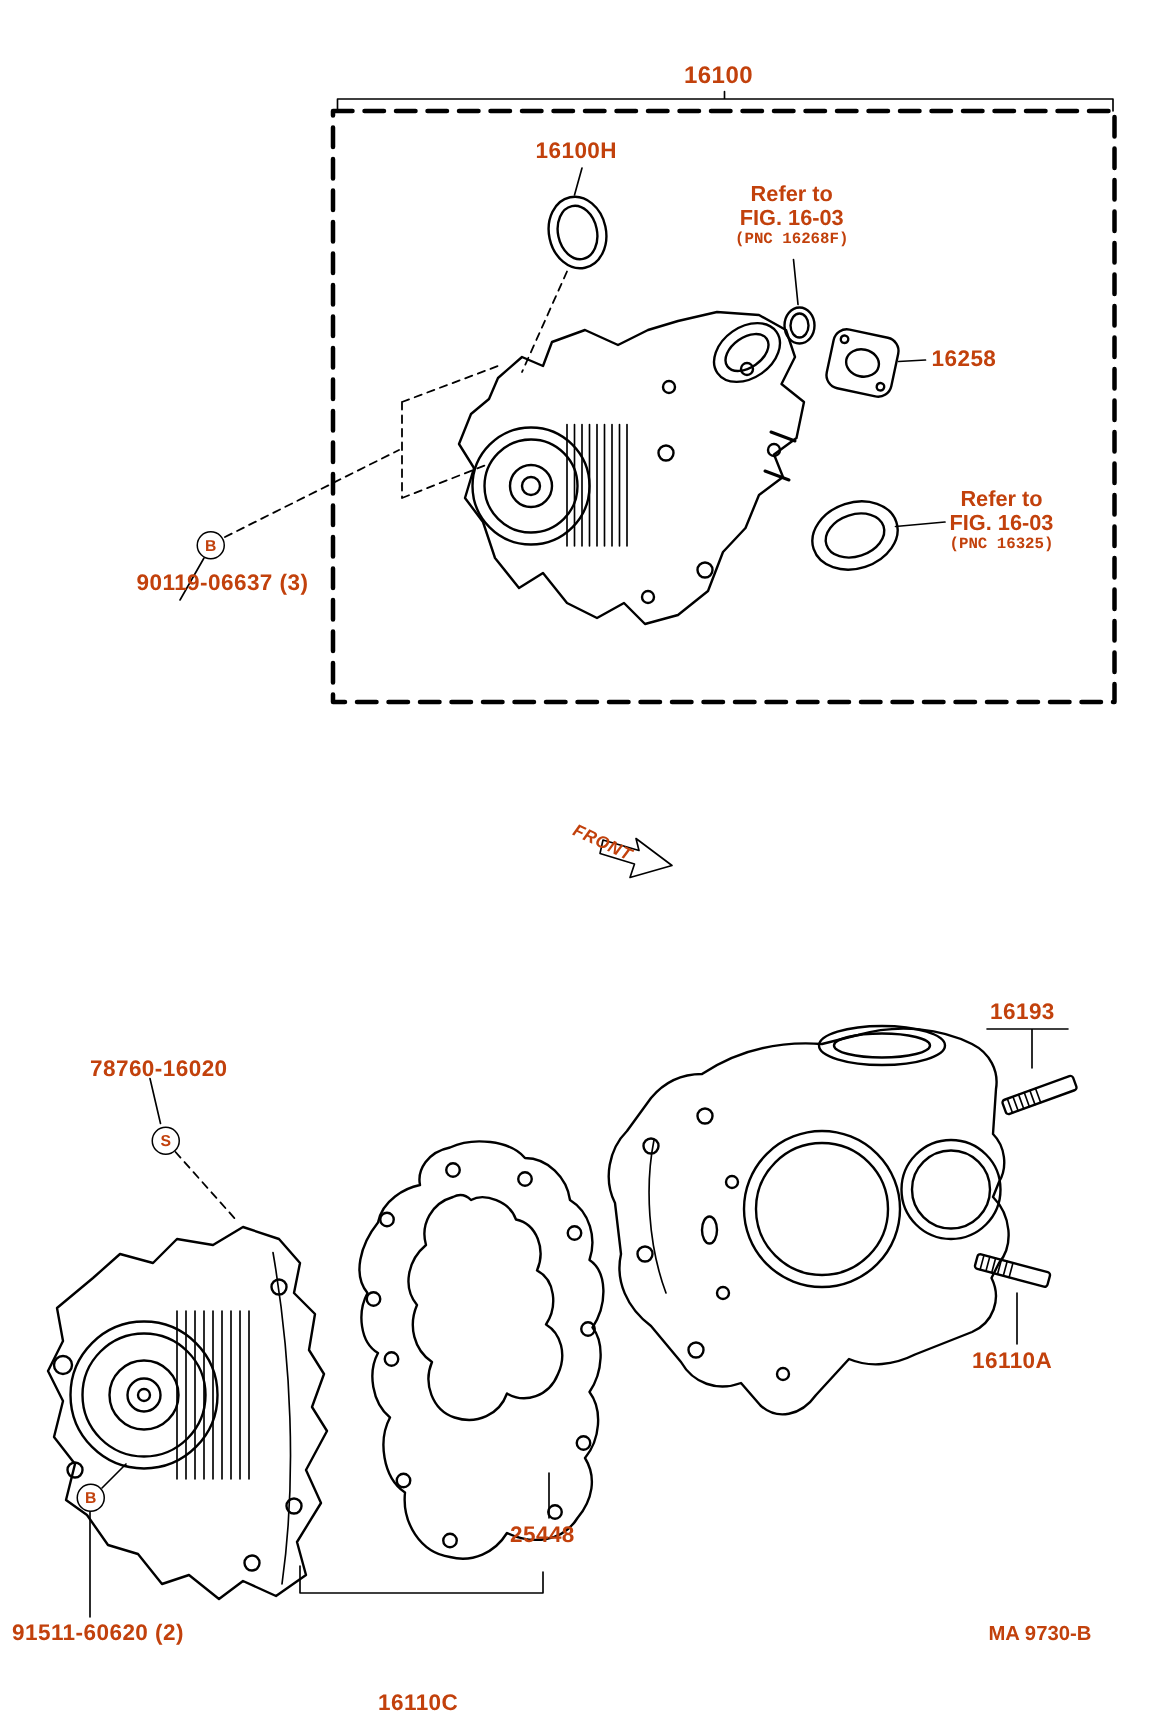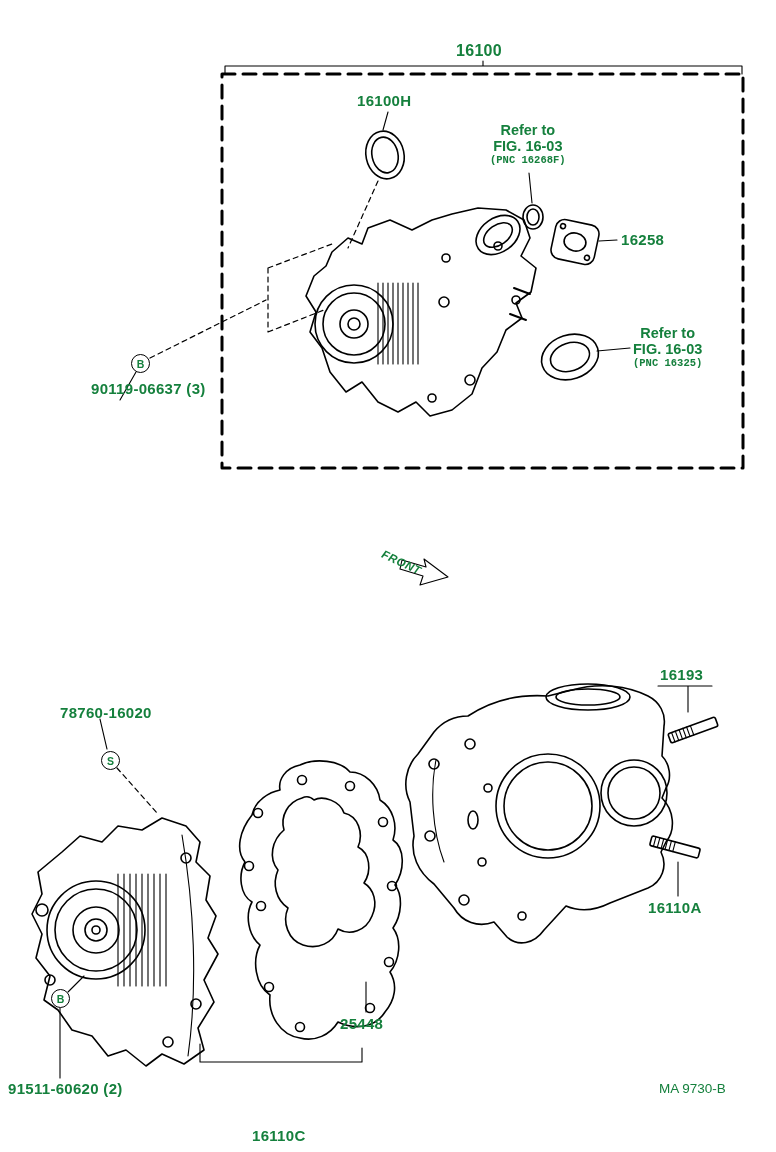--- a/index.html
+++ b/index.html
@@ -1,33 +1,33 @@
 <!DOCTYPE html>
 <html><head>
 <meta charset="utf-8">
 <style>
   html,body{margin:0;padding:0;background:#fff;}
   #canvas{position:relative;width:776px;height:1152px;background:#ffffff;overflow:hidden;
-          font-family:"Liberation Sans",sans-serif;color:#15803d;}
+          font-family:"Liberation Sans",sans-serif;color:#c2410c;}
   svg{position:absolute;left:0;top:0;}
   svg *{stroke:#000;fill:none;stroke-width:1.6;stroke-linecap:round;stroke-linejoin:round;}
   svg .thin{stroke-width:1.1}
   svg .dash{stroke-dasharray:5 4;stroke-width:1.2}
   svg .boxdash{stroke-dasharray:13 8;stroke-width:3}
   svg .thick{stroke-width:2}
   .lbl{position:absolute;font-weight:bold;font-size:15px;white-space:nowrap;letter-spacing:.3px;}
   .lbl.big{font-size:16px;}
   .sym{position:absolute;width:17px;height:17px;border:1.7px solid #000;border-radius:50%;
        display:flex;align-items:center;justify-content:center;
        font-weight:bold;font-size:10.5px;background:#fff;}
   .refer{position:absolute;font-weight:bold;font-size:14.5px;line-height:16px;white-space:nowrap;text-align:center;}
   .refer .pnc{font-size:10.5px;line-height:12px;font-family:Liberation Mono, monospace;}
   .front{position:absolute;left:385px;top:548px;font-weight:bold;font-style:italic;font-size:11.5px;
          transform:rotate(25deg);transform-origin:left top;letter-spacing:.5px;}
-  .footer-code{position:absolute;left:659px;top:1081px;font-weight:normal;font-size:13.5px;white-space:nowrap;}
+  .footer-code{position:absolute;left:659px;top:1081px;font-weight:bold;font-size:13.5px;white-space:nowrap;}
 </style>
 </head>
 <body>
 
 <div id="canvas">
 
   <svg width="776" height="1152" viewBox="0 0 776 1152">
 
     <g>
       <path class="thin" d="M483,61 V66 M225,74 L225,66 L742,66 L742,74"></path>

